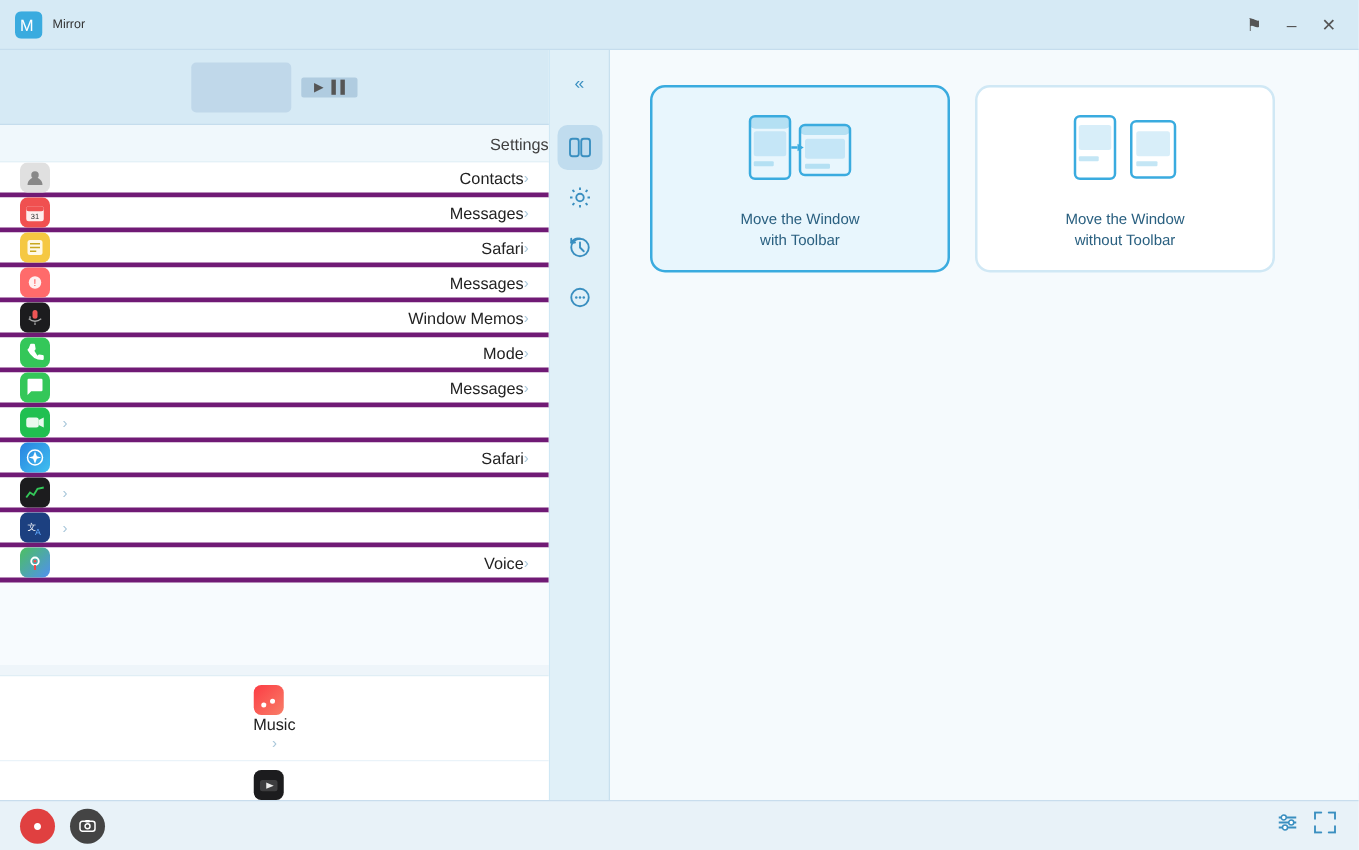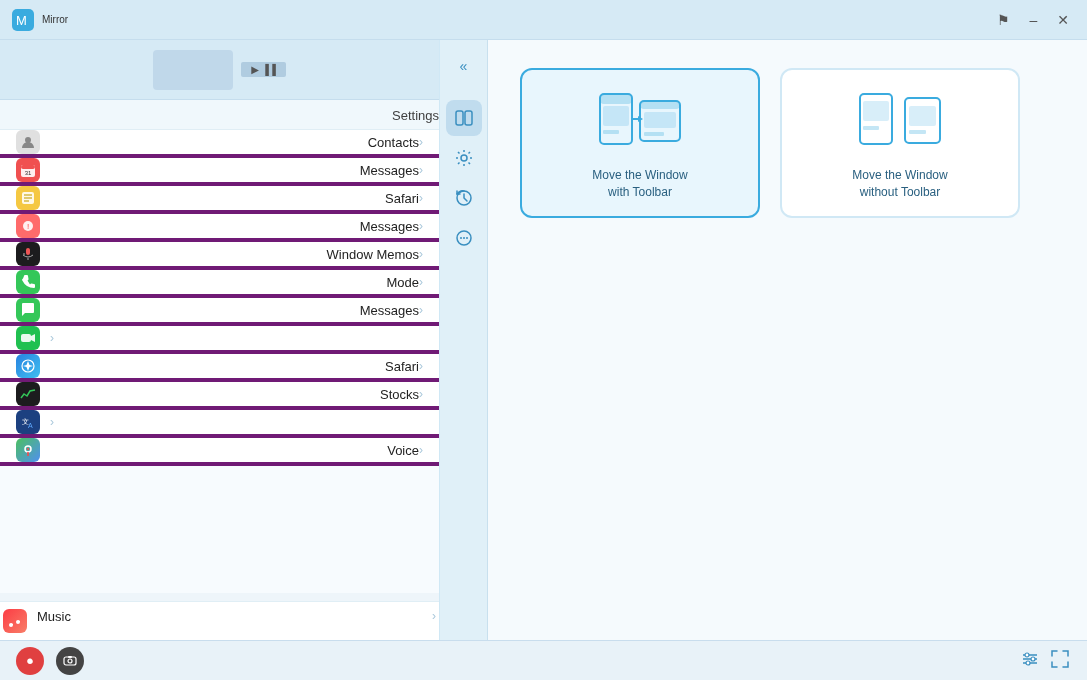--- a/index.html
+++ b/index.html
@@ -145,23 +145,25 @@
       background: #eef5fa;
     }
 
     
     .bottom-items {
       background: #fff;
       border-top: 1px solid #e0eef5;
     }
     .bottom-item {
       display: flex;
-      padding: 7px 3px;
+      align-items: center;
+      padding: 7px 20px;
       border-bottom: 1px solid #eaf3f9;
       cursor: pointer;
+      flex-direction: column;
     }
 
     
     .nav-panel {
       width: 48px;
       background: #e0f0f8;
       border-right: 1px solid #c8e0ee;
       display: flex;
       flex-direction: column;
       align-items: center;
@@ -407,21 +409,20 @@
         <span class="list-item-label">Safari</span>
         <span class="list-item-chevron">›</span>
       </div>
 
       <div class="list-item">
         <div class="list-item-icon" style="background:#1c1c1e;">
           <svg width="16" height="16" viewBox="0 0 16 16">
               <polyline points="1,12 4,8 7,10 10,5 15,4" fill="none" stroke="#34c759" stroke-width="1.5"></polyline>
             </svg>
         </div>
-        <span class="list-item-label">Stocks</span>
         <span class="list-item-chevron">›</span>
       </div>
 
       <div class="list-item">
         <div class="list-item-icon" style="background:#1c4080;">
           <svg width="16" height="16" viewBox="0 0 16 16">
               <text x="2" y="10" font-size="7" fill="white">文</text>
               <text x="8" y="14" font-size="7" fill="#60aaff">A</text>
             </svg>
         </div>

